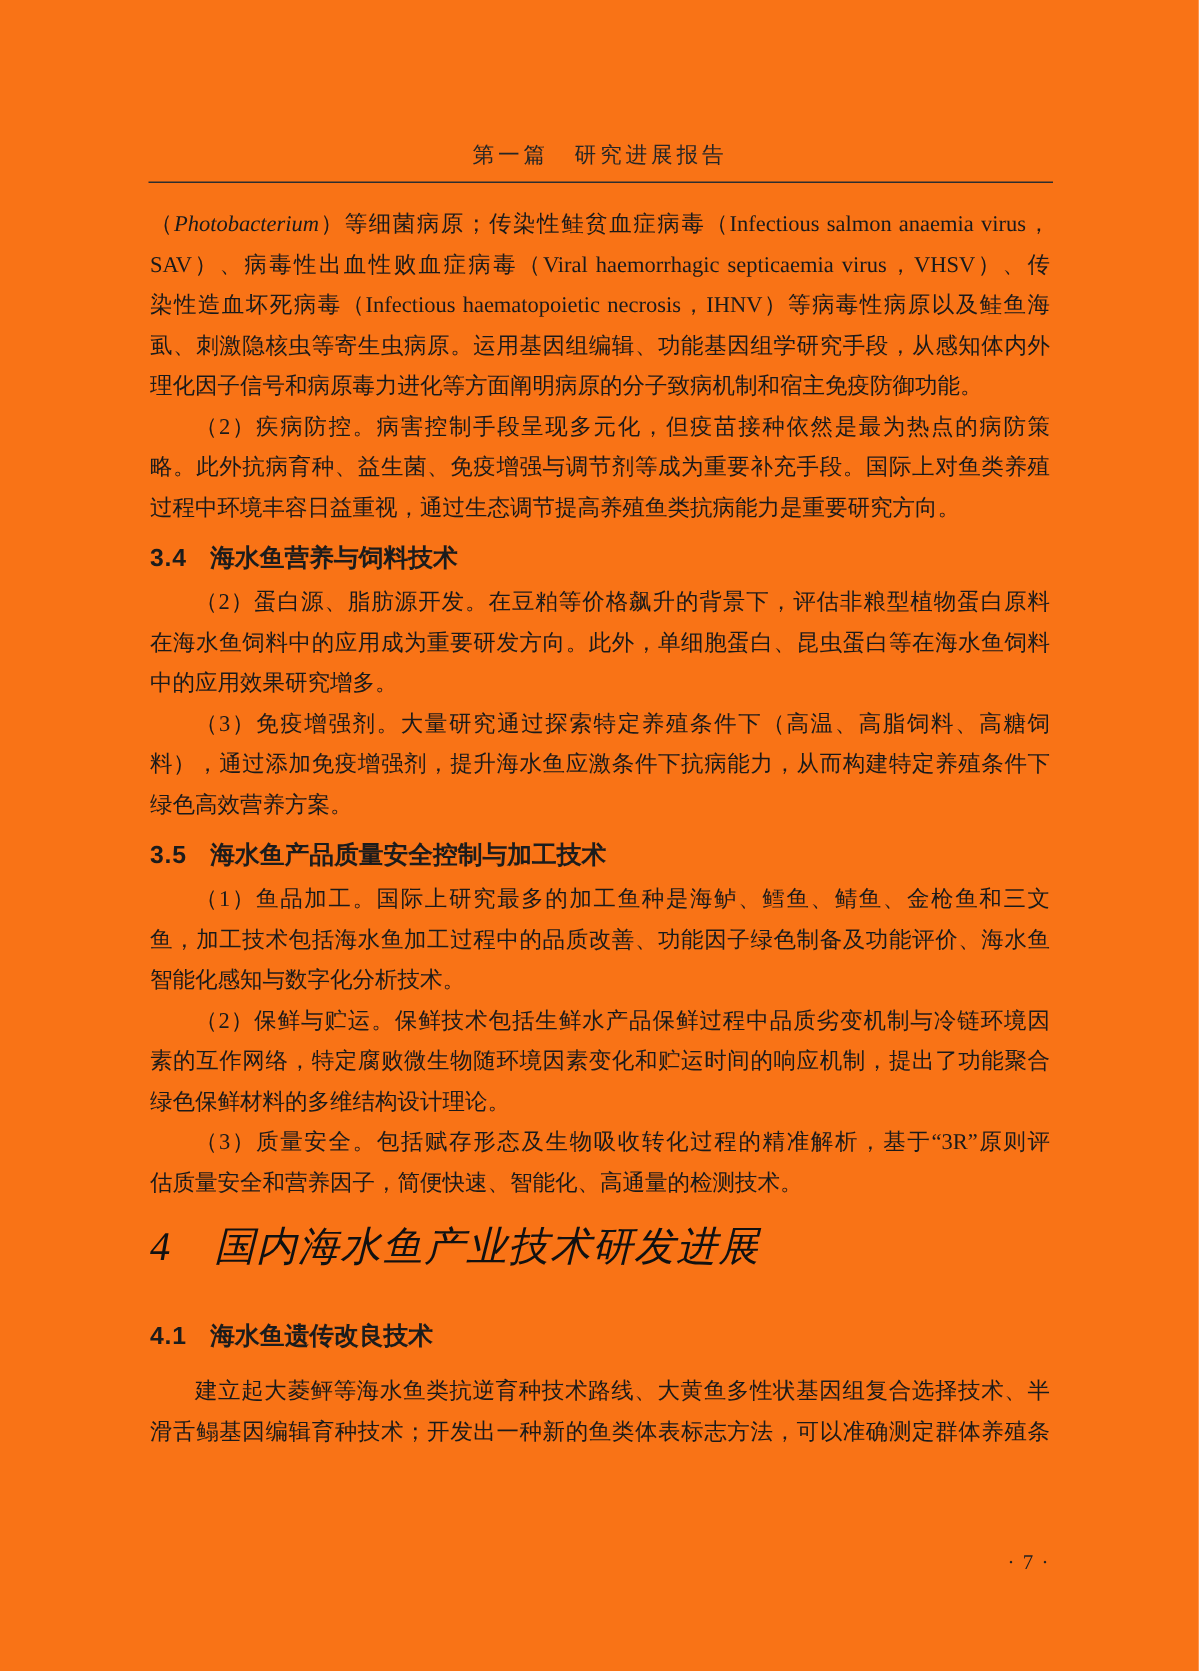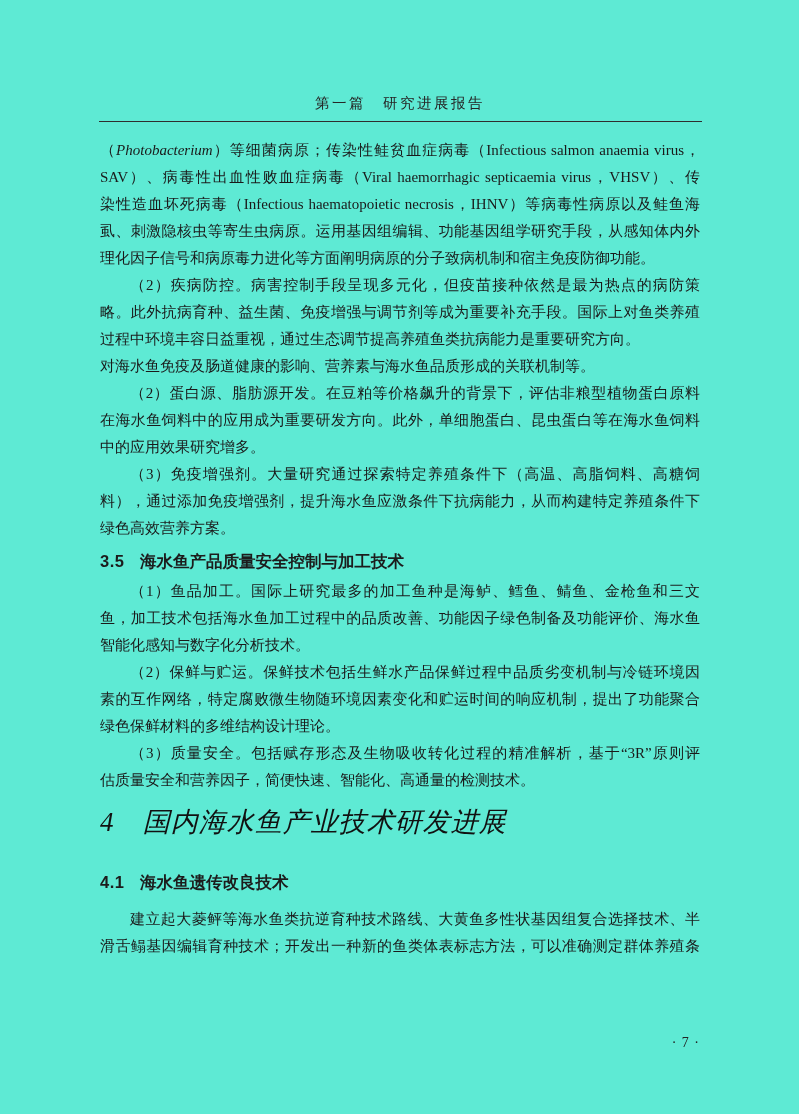--- a/index.html
+++ b/index.html
@@ -4,21 +4,21 @@
 <style>
   html, body { margin: 0; padding: 0; }
   body {
     width: 799px; height: 1114px;
     background: #ffffff;
     font-family: "Liberation Serif", "DejaVu Serif", serif;
     color: var(--ink, #1a1a1a);
     position: relative;
     overflow: hidden;
   }
-  .page { position: absolute; inset: 0; background: #5eead4; }
+  .page { position: absolute; inset: 0; background: #f97316; }
 
   
   .running-head {
     position: absolute; top: 94px; left: 100px; width: 600px;
     text-align: center; font-size: 14.5px; letter-spacing: 2.5px;
     color: #262626;
   }
   .head-rule {
     position: absolute; top: 121px; left: 99px; width: 603px;
     border-top: 1.6px solid var(--rule, #2e2e2e); height: 0;
@@ -76,22 +76,22 @@
         <div class="line">SAV）、病毒性出血性败血症病毒（Viral haemorrhagic septicaemia virus，VHSV）、传</div>
         <div class="line">染性造血坏死病毒（Infectious haematopoietic necrosis，IHNV）等病毒性病原以及鲑鱼海</div>
         <div class="line">虱、刺激隐核虫等寄生虫病原。运用基因组编辑、功能基因组学研究手段，从感知体内外</div>
         <div class="line last">理化因子信号和病原毒力进化等方面阐明病原的分子致病机制和宿主免疫防御功能。</div>
       </div>
       <div class="para">
         <div class="line indent">（2）疾病防控。病害控制手段呈现多元化，但疫苗接种依然是最为热点的病防策</div>
         <div class="line">略。此外抗病育种、益生菌、免疫增强与调节剂等成为重要补充手段。国际上对鱼类养殖</div>
         <div class="line last">过程中环境丰容日益重视，通过生态调节提高养殖鱼类抗病能力是重要研究方向。</div>
       </div>
+      <div class="sec-h3"><span class="sec-num">3.4</span><span>海水鱼营养与饲料技术</span></div>
       <div class="para">
-        <div class="line last">对海水鱼免疫及肠道健康的影响、营养素与海水鱼品质形成的关联机制等。</div>
       </div>
       <div class="para">
         <div class="line indent">（2）蛋白源、脂肪源开发。在豆粕等价格飙升的背景下，评估非粮型植物蛋白原料</div>
         <div class="line">在海水鱼饲料中的应用成为重要研发方向。此外，单细胞蛋白、昆虫蛋白等在海水鱼饲料</div>
         <div class="line last">中的应用效果研究增多。</div>
       </div>
       <div class="para">
         <div class="line indent">（3）免疫增强剂。大量研究通过探索特定养殖条件下（高温、高脂饲料、高糖饲</div>
         <div class="line">料），通过添加免疫增强剂，提升海水鱼应激条件下抗病能力，从而构建特定养殖条件下</div>
         <div class="line last">绿色高效营养方案。</div>

